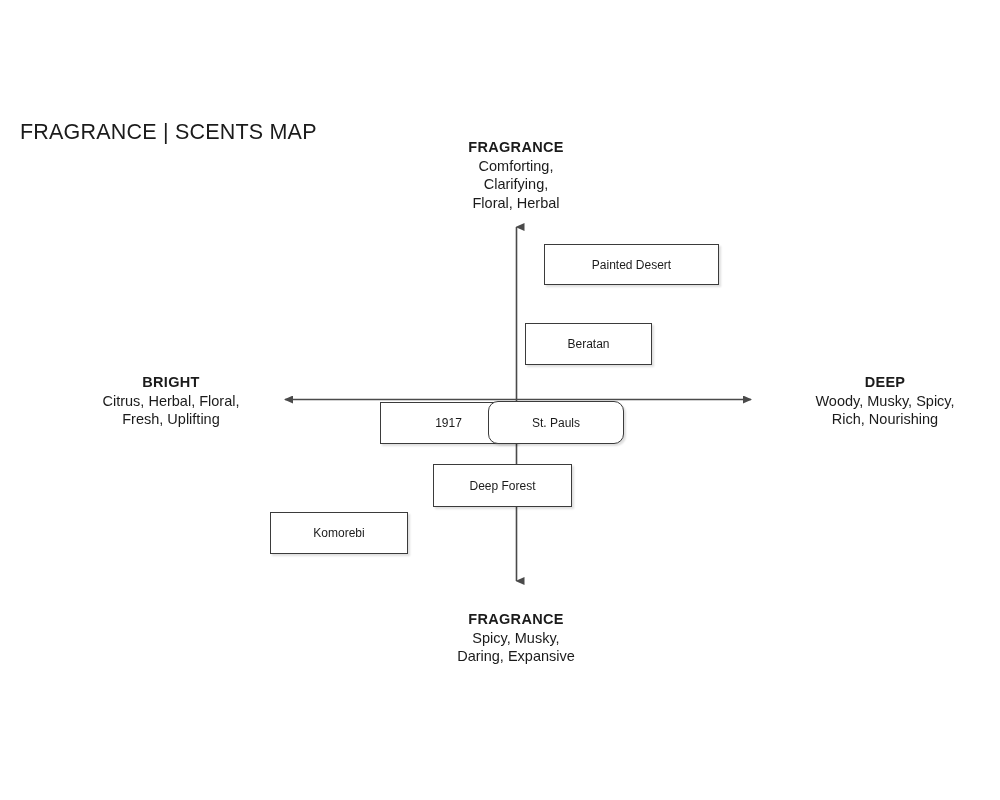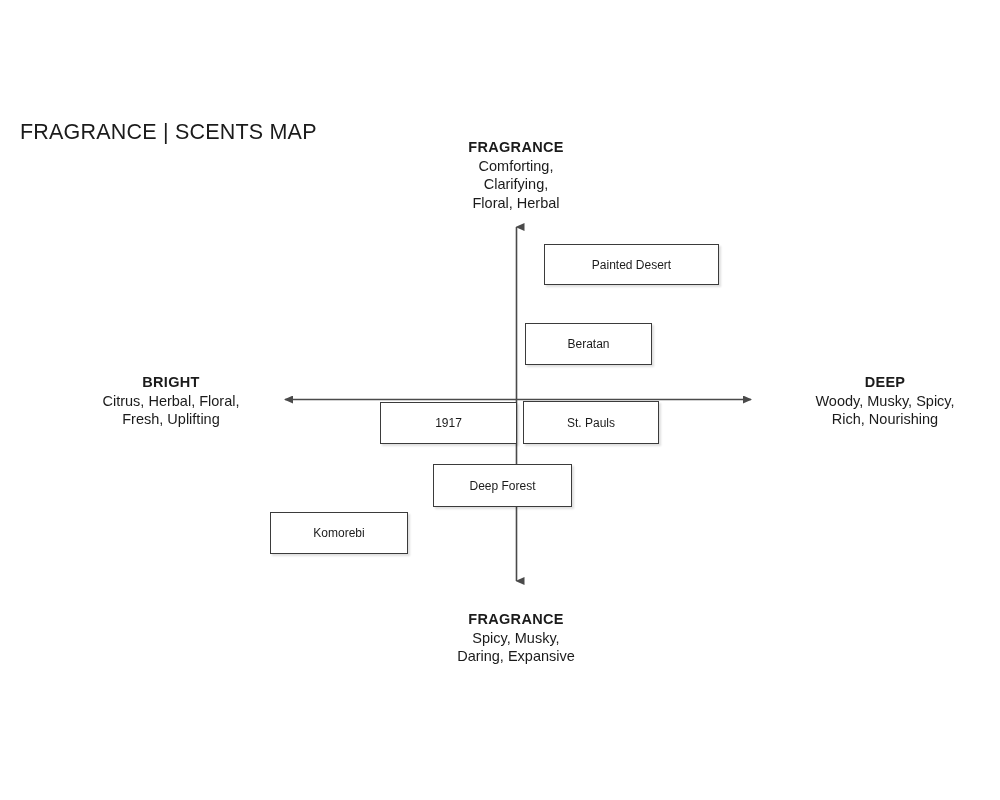--- a/index.html
+++ b/index.html
@@ -139,21 +139,21 @@
   <div id="scent-layer">
       <div class="scent-box" style="left: 544px; top: 244px; width: 175px; height: 41px;">
         <span>Painted Desert</span>
       </div>
       <div class="scent-box" style="left: 515px; top: 323px; width: 127px; height: 42px; margin-left: 10px;">
         <span>Beratan</span>
       </div>
       <div class="scent-box" style="left: 360px; top: 402px; width: 137px; height: 42px; margin-left: 20px;">
         <span>1917</span>
       </div>
-      <div class="scent-box" style="left: 523px; top: 401px; width: 136px; height: 43px;">
+      <div class="scent-box" style="left: 488px; top: 401px; width: 136px; height: 43px; border-radius: 10px;">
         <span>St. Pauls</span>
       </div>
       <div class="scent-box" style="left: 433px; top: 464px; width: 139px; height: 43px;">
         <span>Deep Forest</span>
       </div>
       <div class="scent-box" style="left: 270px; top: 512px; width: 138px; height: 42px;">
         <span>Komorebi</span>
       </div>
     </div>
 

